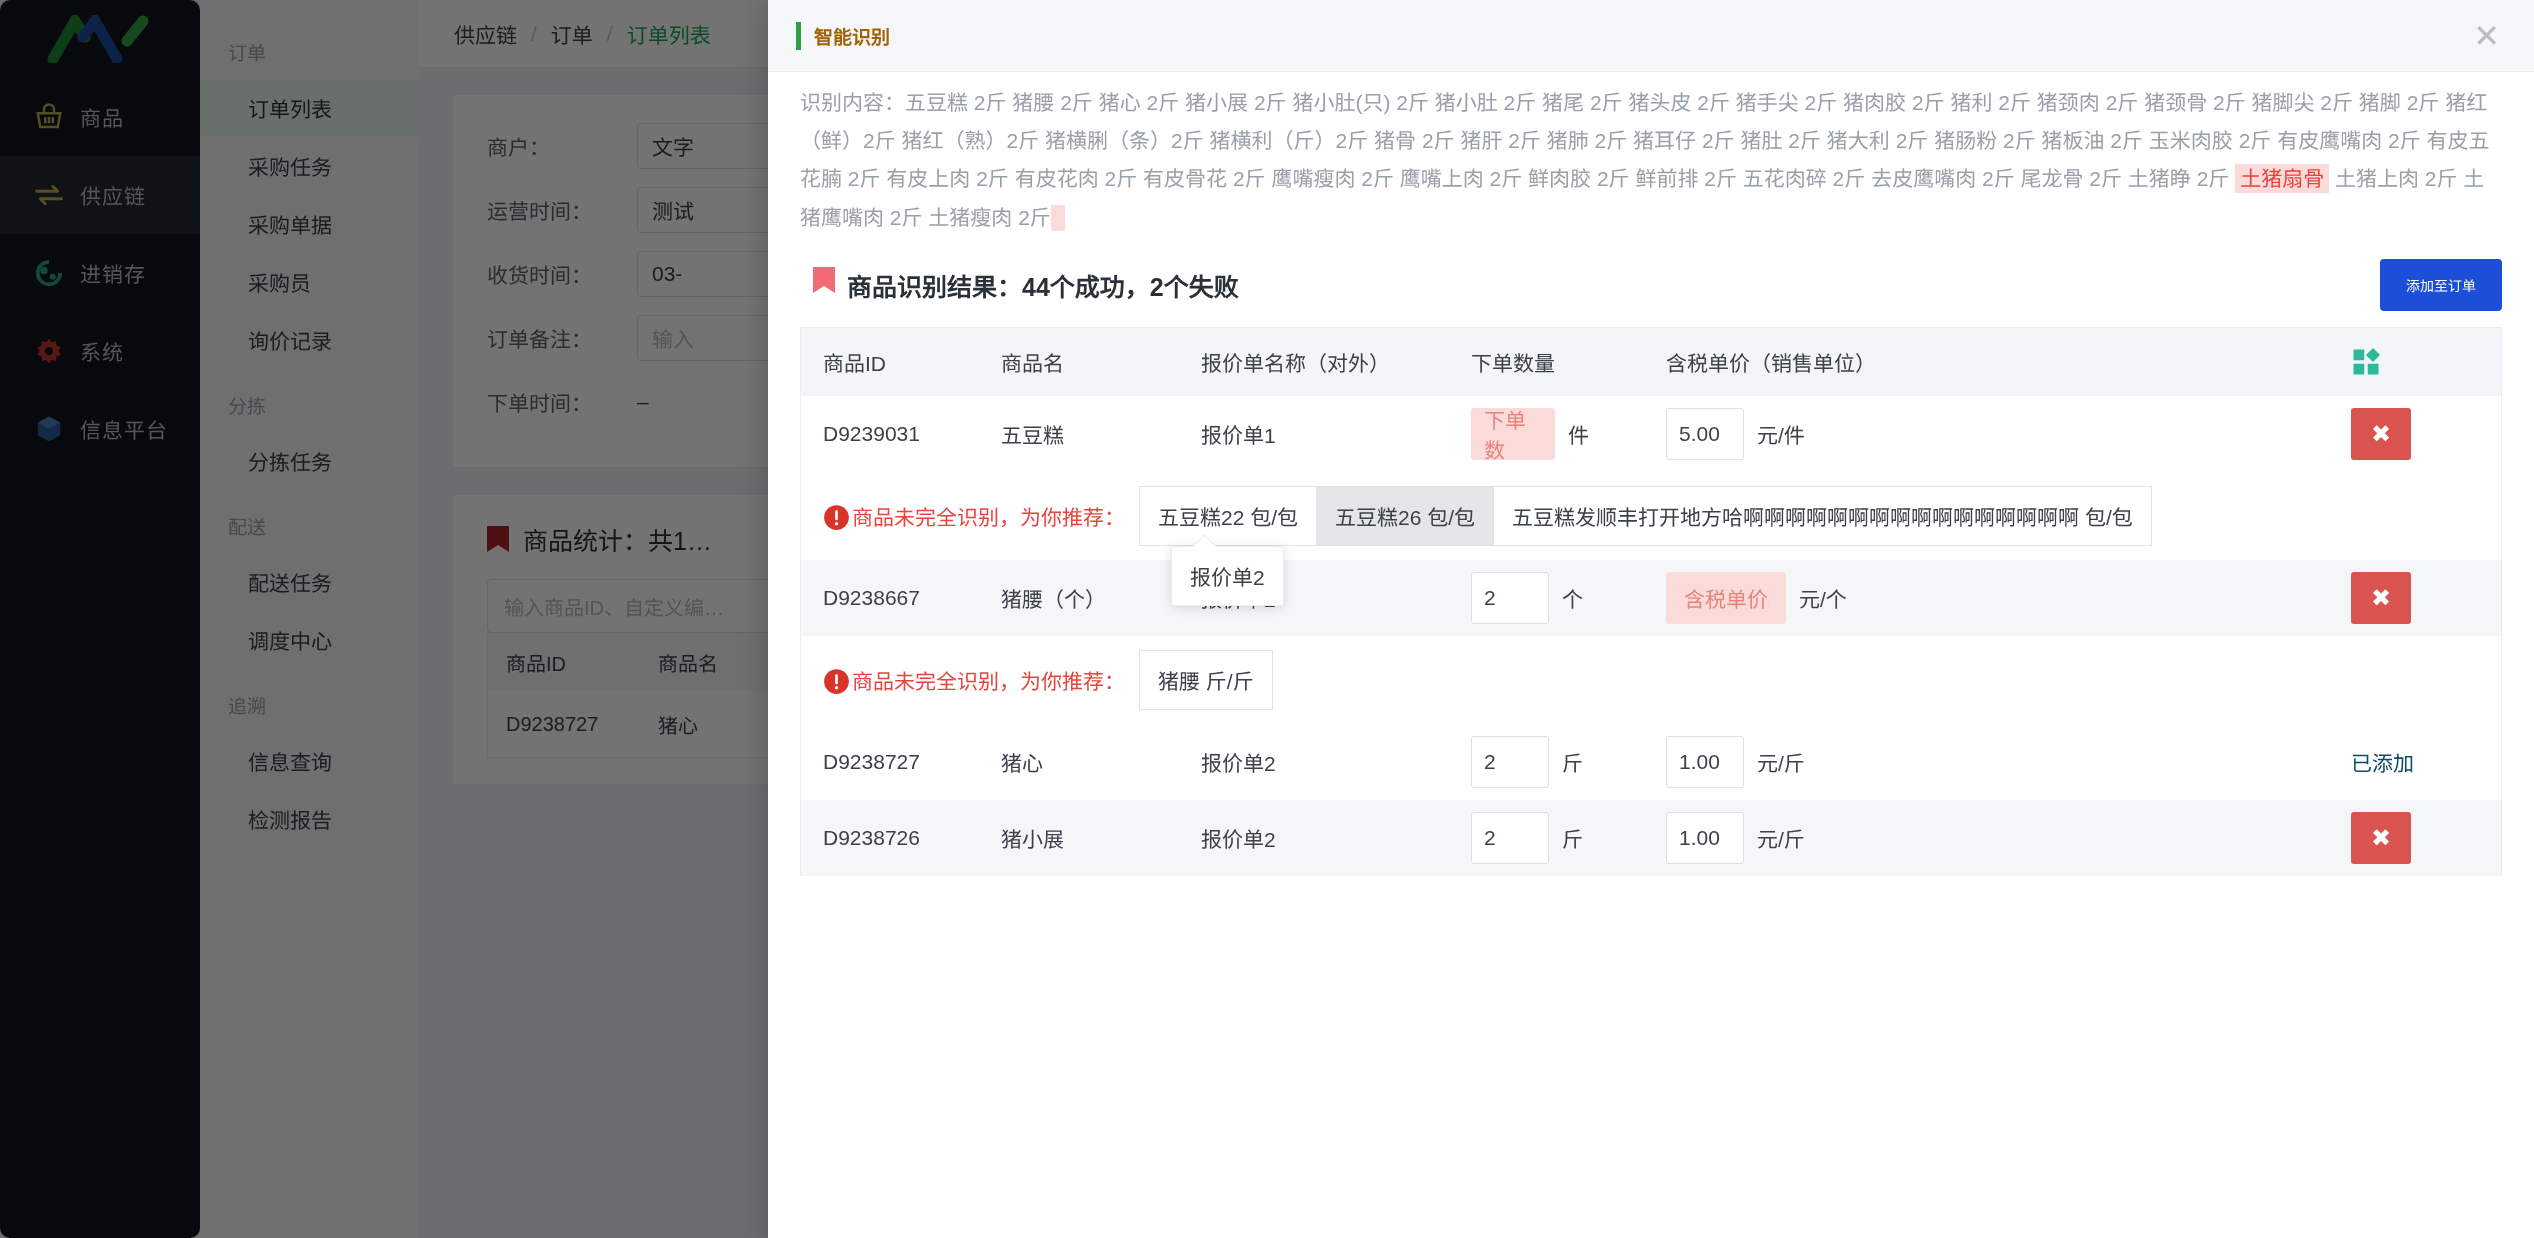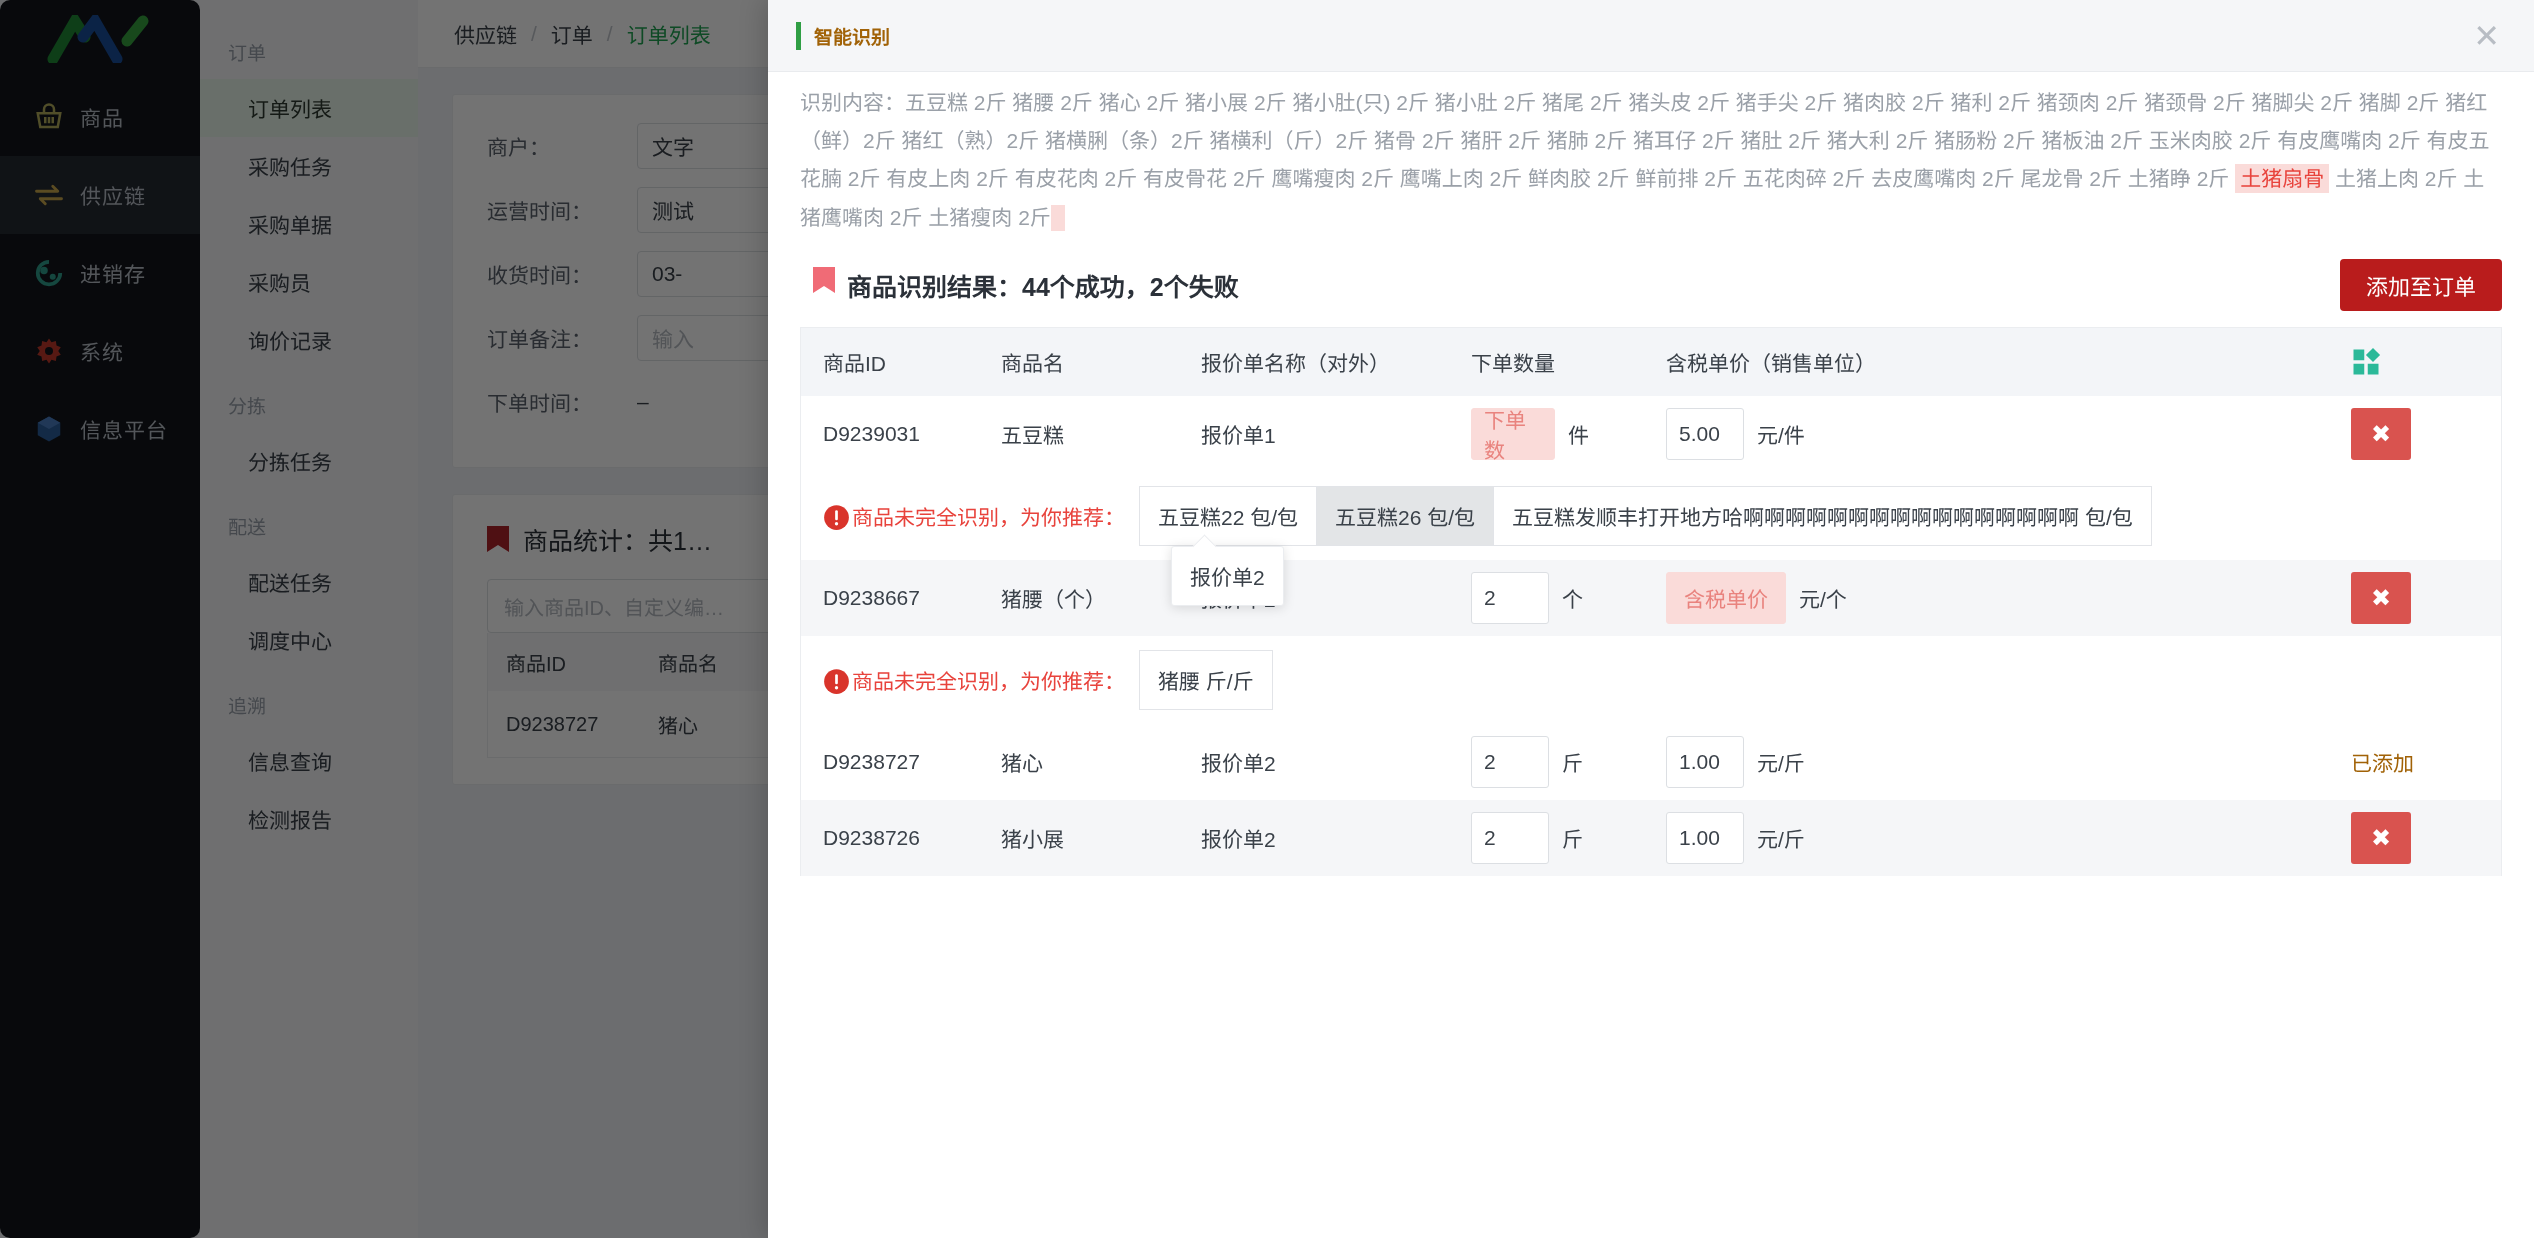--- a/index.html
+++ b/index.html
@@ -106,22 +106,22 @@
   .rec-content {
     font-size: 21px; color: #9aa0a8; line-height: 1.82; padding: 12px 0 8px 0;
     word-break: break-all;
   }
   .rec-hl { background: #fadbd9; color: #e8433c; padding: 3px 5px; }
   .rec-caret { display:inline-block; width: 14px; height: 26px; background: #fadbd9; vertical-align: -6px; }
 
   .result-row { display: flex; align-items: center; padding: 14px 0 16px 0; }
   .result-title { display: flex; align-items: flex-start; gap: 12px; font-size: 25px; font-weight: bold; color: #2b3139; margin-left: 13px; }
   .btn-primary {
-    margin-left: auto; background: #b91c1c; color: #fff; border: none;
-    font-size: 22px; padding: 0 26px; height: 52px; border-radius: 4px; cursor: pointer;
+    margin-left: auto; background: #1d4ed8; color: #fff; border: none;
+    font-size: 14px; padding: 0 26px; height: 52px; border-radius: 4px; cursor: pointer;
     font-family: "Liberation Sans", sans-serif;
   }
 
   
   .tbl { border: 1px solid #ebedf0; border-bottom: none; position: relative; }
   .tr { display: flex; align-items: center; min-height: 76px; font-size: 21px; color: #3a4149; }
   .thead { background: #f3f5f8; color: #3a4149; min-height: 68px; }
   .tr.odd { background: #ffffff; }
   .tr.even { background: #f5f6f8; }
   .c-id     { width: 200px; padding-left: 22px; flex: none; }
@@ -137,21 +137,21 @@
     font-size: 21px; color: #3a4149;
   }
   .inp.err { background: #fadbd9; border-color: #fadbd9; color: #e9837e; width: 84px; justify-content:center; }
   .inp.err.wide { width: 120px; }
   .unit { font-size: 21px; color: #3a4149; }
   .btn-del {
     width: 60px; height: 52px; background: #d9534f; border: none; border-radius: 3px;
     color: #fff; font-size: 24px; cursor: pointer; display:flex; align-items:center; justify-content:center;
     font-family: "DejaVu Sans", sans-serif; line-height: 1;
   }
-  .added-txt { font-size: 21px; color: #a16207; }
+  .added-txt { font-size: 21px; color: #0c4a6e; }
   .grid-ico { width: 30px; height: 30px; display:block; }
 
   
   .tr-rec {
     display: flex; align-items: center; background: #fff;
     padding: 14px 0 14px 22px; min-height: 82px; position: relative;
   }
   .rec-label { display:flex; align-items:center; gap: 2px; color: #e8433c; font-size: 21px; white-space: nowrap; }
   .rec-chips { display: flex; align-items: stretch; margin-left: 14px; }
   .chip {

